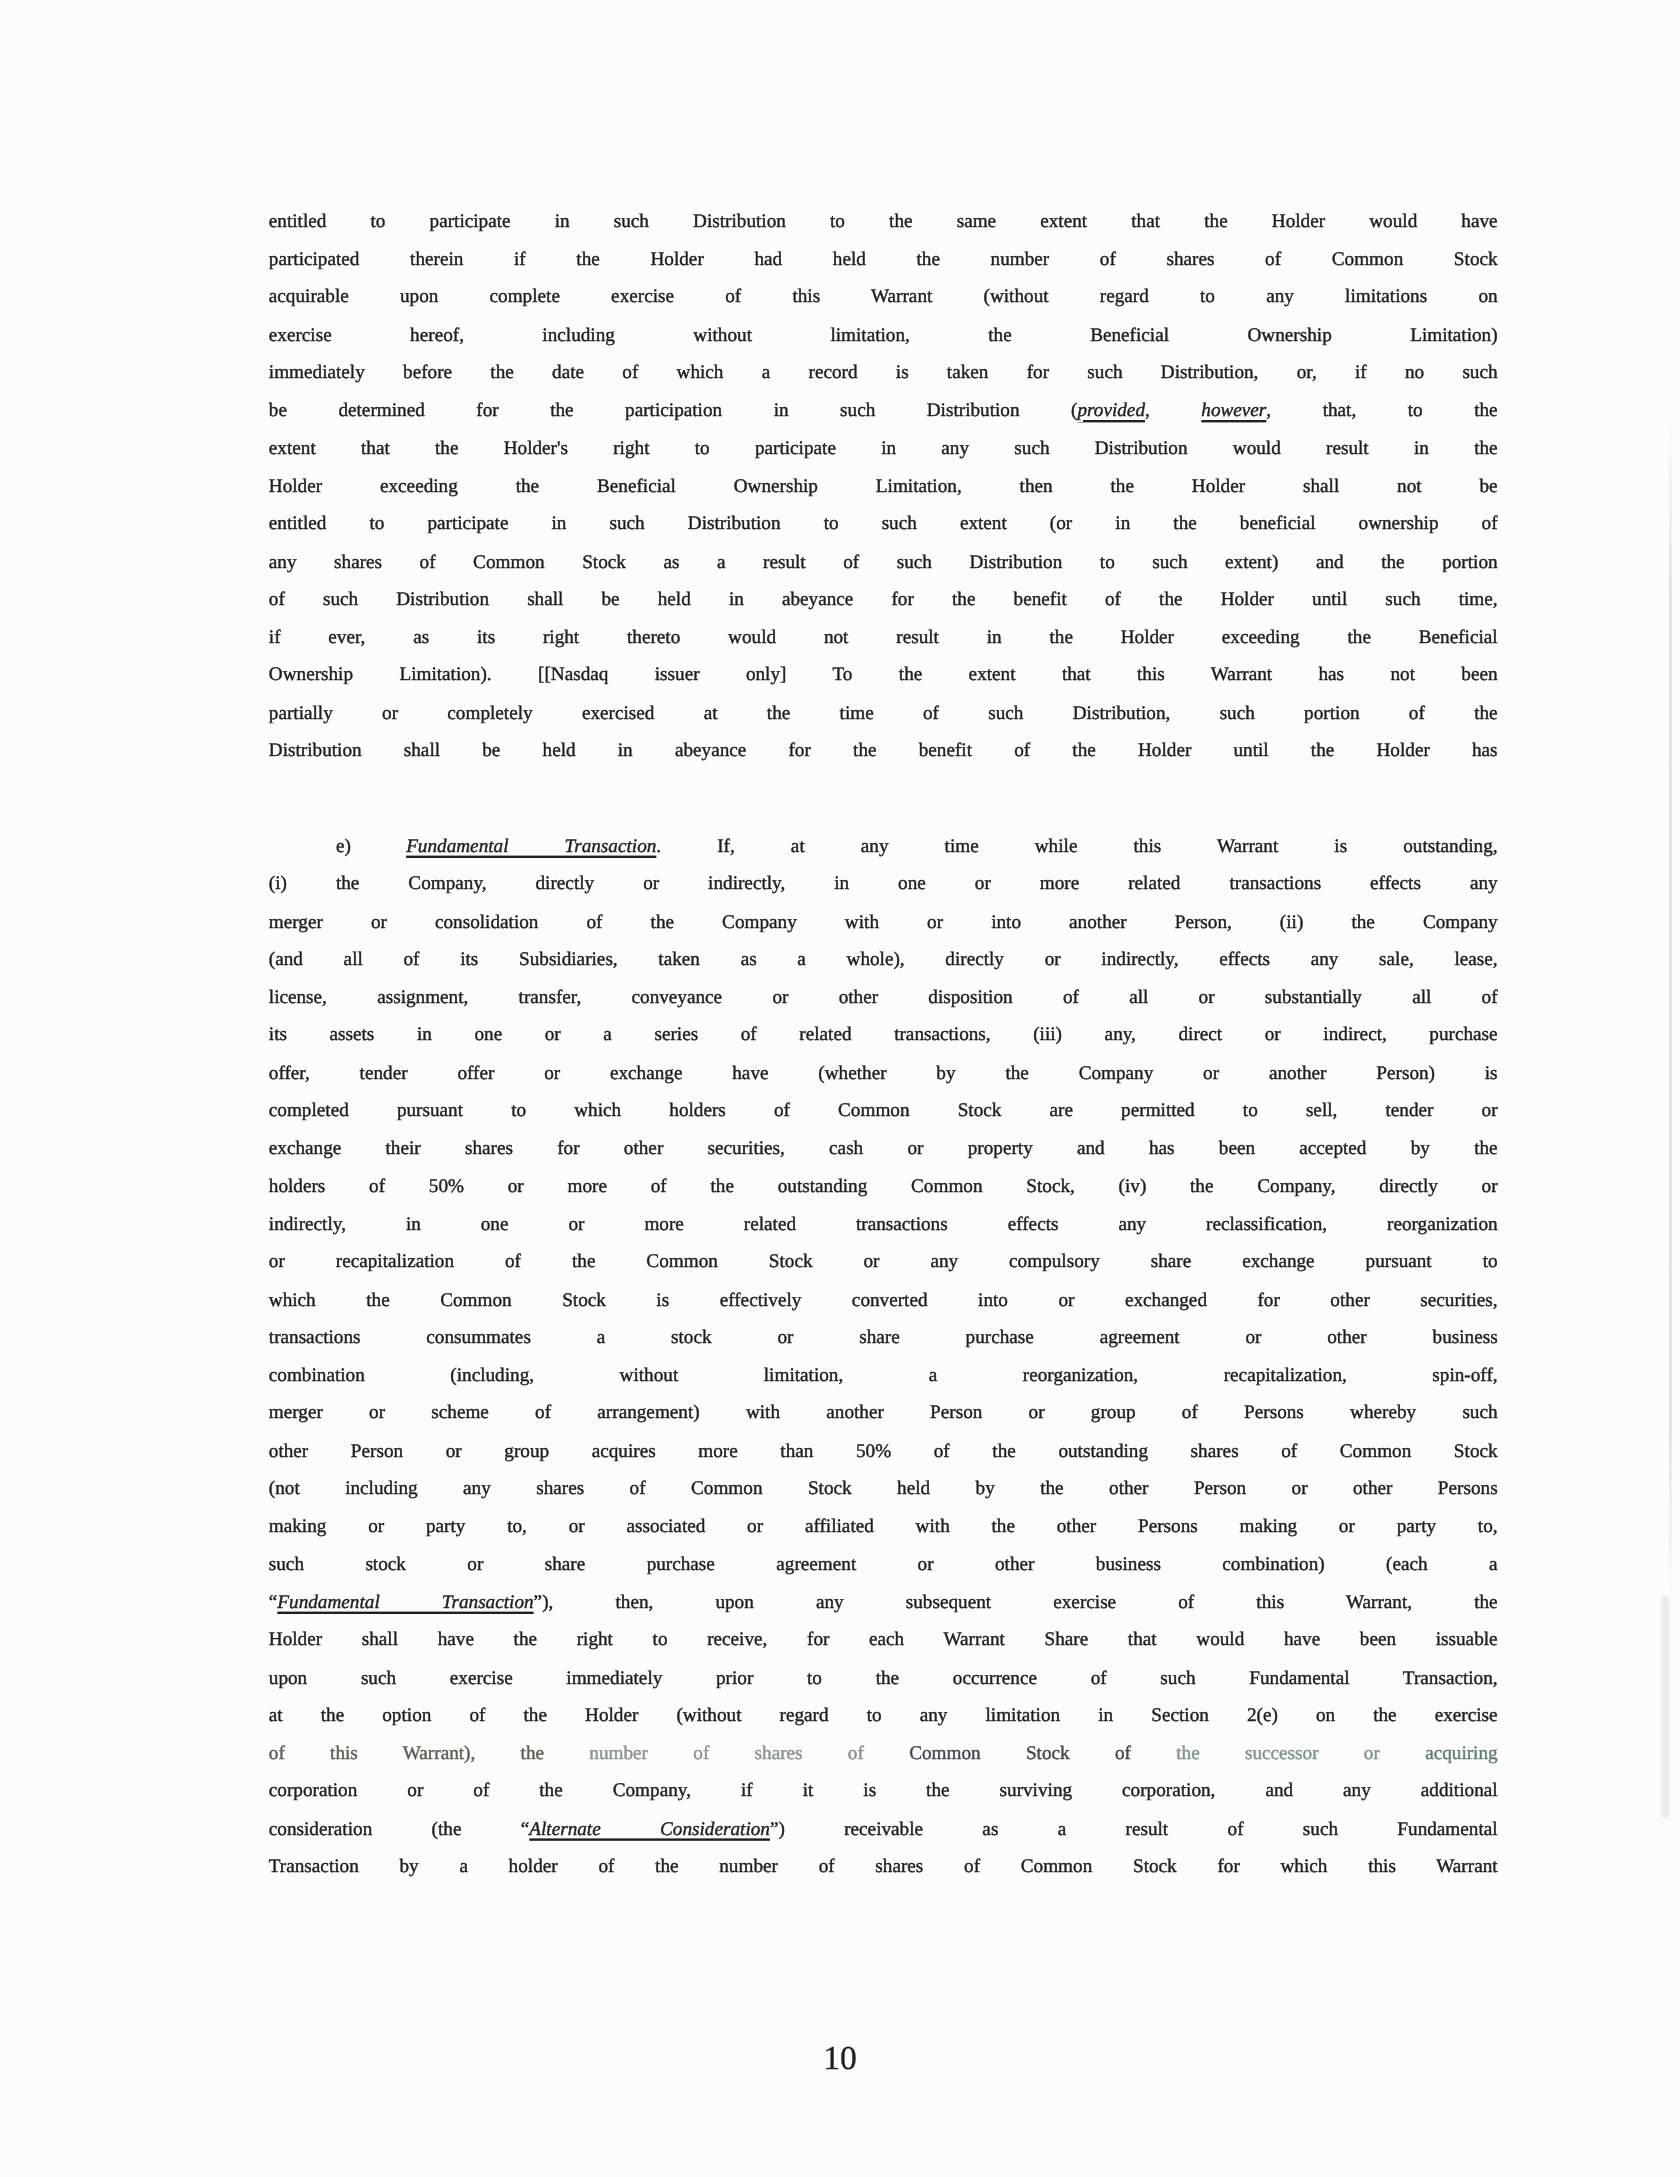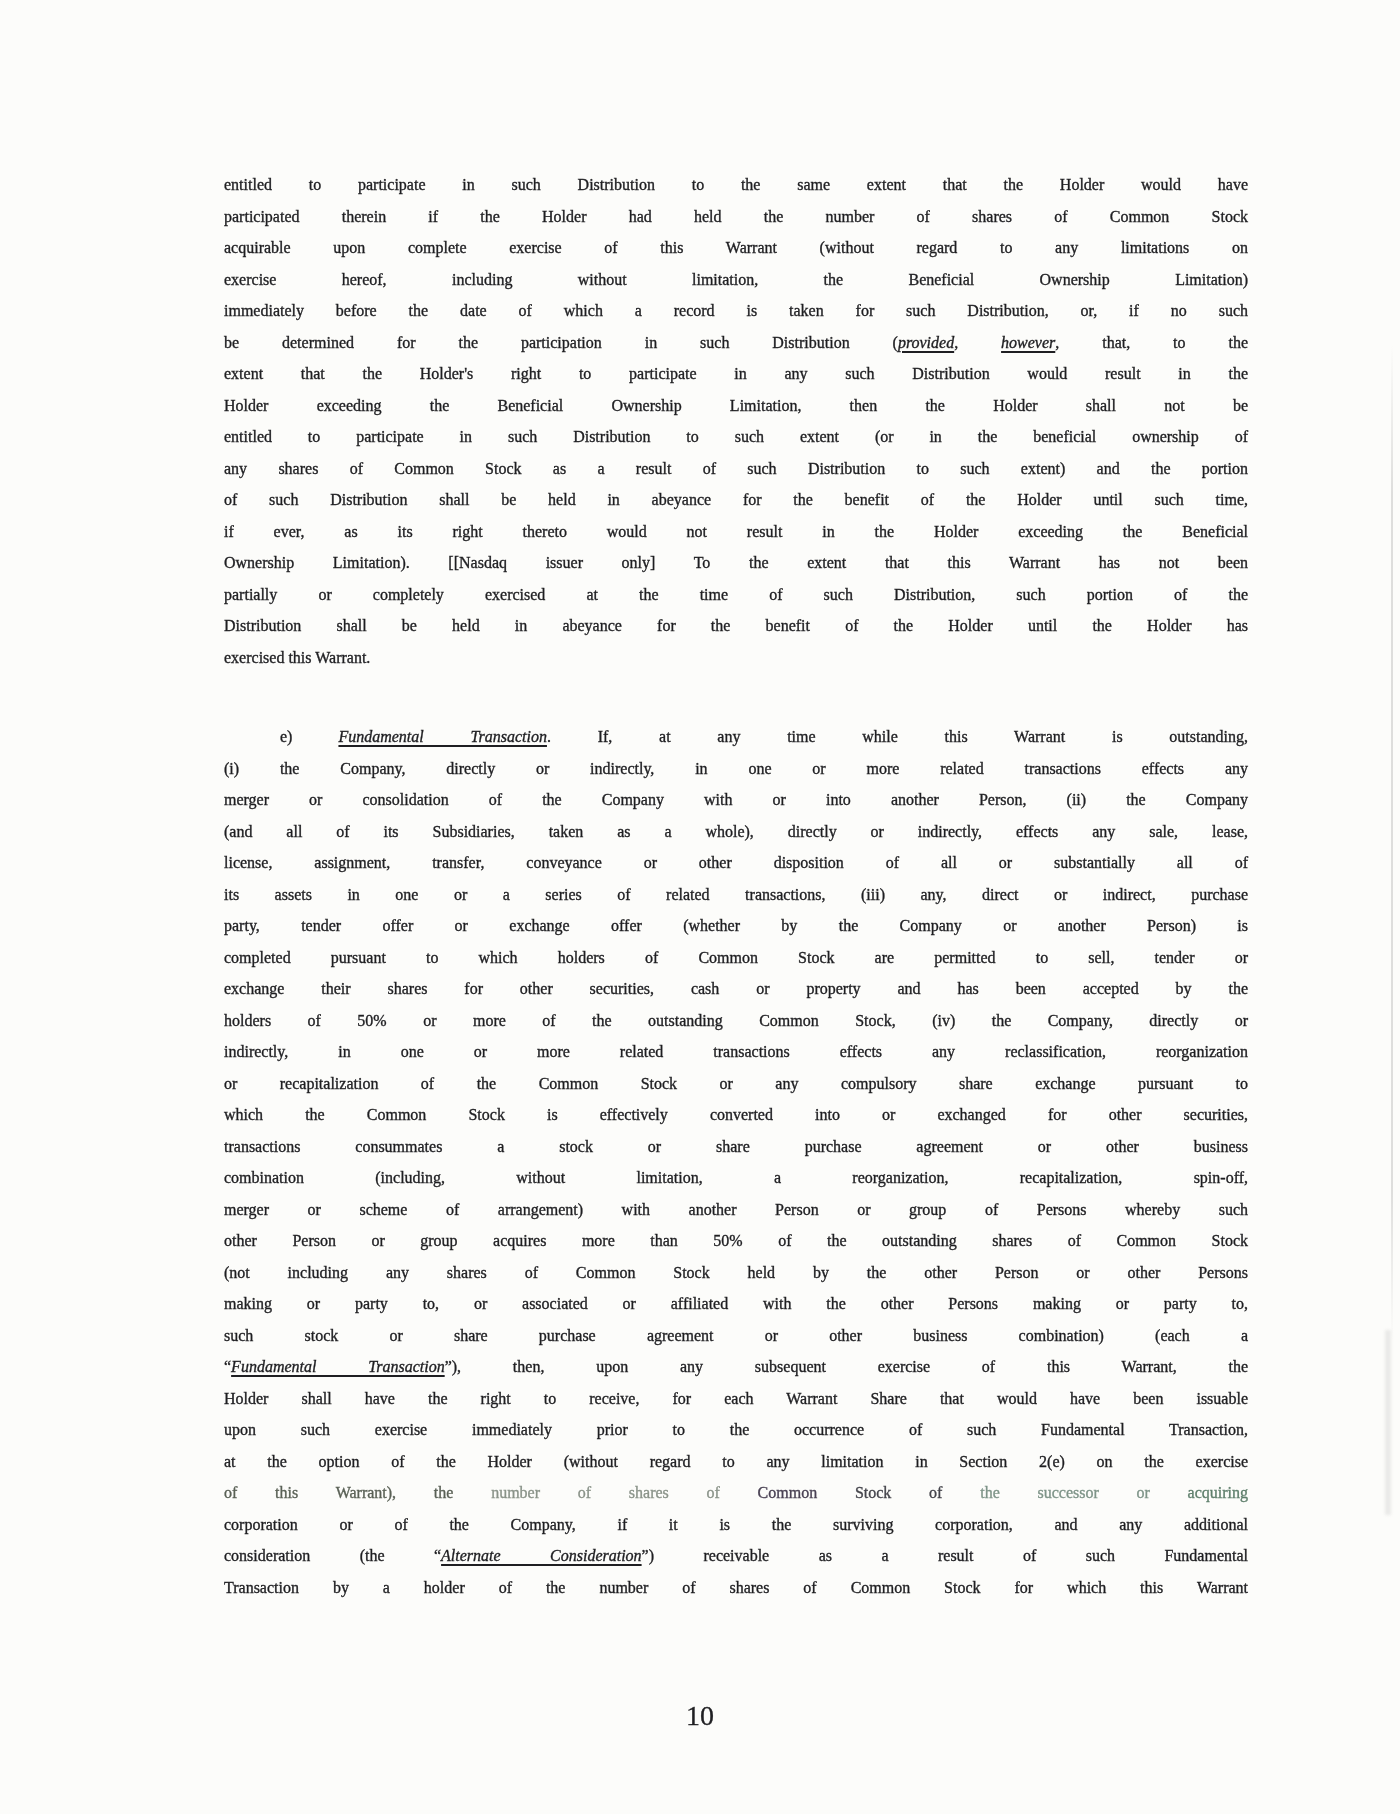--- a/index.html
+++ b/index.html
@@ -46,30 +46,29 @@
         <div class="line"><span>be determined for the participation in such Distribution (</span><span class="u">provided</span><span>, </span><span class="u">however</span><span>, that, to the</span></div>
         <div class="line"><span>extent that the Holder's right to participate in any such Distribution would result in the</span></div>
         <div class="line"><span>Holder exceeding the Beneficial Ownership Limitation, then the Holder shall not be</span></div>
         <div class="line"><span>entitled to participate in such Distribution to such extent (or in the beneficial ownership of</span></div>
         <div class="line"><span>any shares of Common Stock as a result of such Distribution to such extent) and the portion</span></div>
         <div class="line"><span>of such Distribution shall be held in abeyance for the benefit of the Holder until such time,</span></div>
         <div class="line"><span>if ever, as its right thereto would not result in the Holder exceeding the Beneficial</span></div>
         <div class="line"><span>Ownership Limitation). [[Nasdaq issuer only] To the extent that this Warrant has not been</span></div>
         <div class="line"><span>partially or completely exercised at the time of such Distribution, such portion of the</span></div>
         <div class="line"><span>Distribution shall be held in abeyance for the benefit of the Holder until the Holder has</span></div>
-        <div class="line noj"><span>exercised this Warrant.</span></div>
       </div>
       <div class="para">
         <div class="line" style="padding-left: 56px;"><span>e)</span><span class="gap" style="width: 46px;"></span><span class="u">Fundamental Transaction</span><span>. If, at any time while this Warrant is outstanding,</span></div>
         <div class="line"><span>(i) the Company, directly or indirectly, in one or more related transactions effects any</span></div>
         <div class="line"><span>merger or consolidation of the Company with or into another Person, (ii) the Company</span></div>
         <div class="line"><span>(and all of its Subsidiaries, taken as a whole), directly or indirectly, effects any sale, lease,</span></div>
         <div class="line"><span>license, assignment, transfer, conveyance or other disposition of all or substantially all of</span></div>
         <div class="line"><span>its assets in one or a series of related transactions, (iii) any, direct or indirect, purchase</span></div>
-        <div class="line"><span>party, tender offer or exchange offer (whether by the Company or another Person) is</span></div>
+        <div class="line"><span>offer, tender offer or exchange have (whether by the Company or another Person) is</span></div>
         <div class="line"><span>completed pursuant to which holders of Common Stock are permitted to sell, tender or</span></div>
         <div class="line"><span>exchange their shares for other securities, cash or property and has been accepted by the</span></div>
         <div class="line"><span>holders of 50% or more of the outstanding Common Stock, (iv) the Company, directly or</span></div>
         <div class="line"><span>indirectly, in one or more related transactions effects any reclassification, reorganization</span></div>
         <div class="line"><span>or recapitalization of the Common Stock or any compulsory share exchange pursuant to</span></div>
         <div class="line"><span>which the Common Stock is effectively converted into or exchanged for other securities,</span></div>
         <div class="line"><span>transactions consummates a stock or share purchase agreement or other business</span></div>
         <div class="line"><span>combination (including, without limitation, a reorganization, recapitalization, spin-off,</span></div>
         <div class="line"><span>merger or scheme of arrangement) with another Person or group of Persons whereby such</span></div>
         <div class="line"><span>other Person or group acquires more than 50% of the outstanding shares of Common Stock</span></div>

